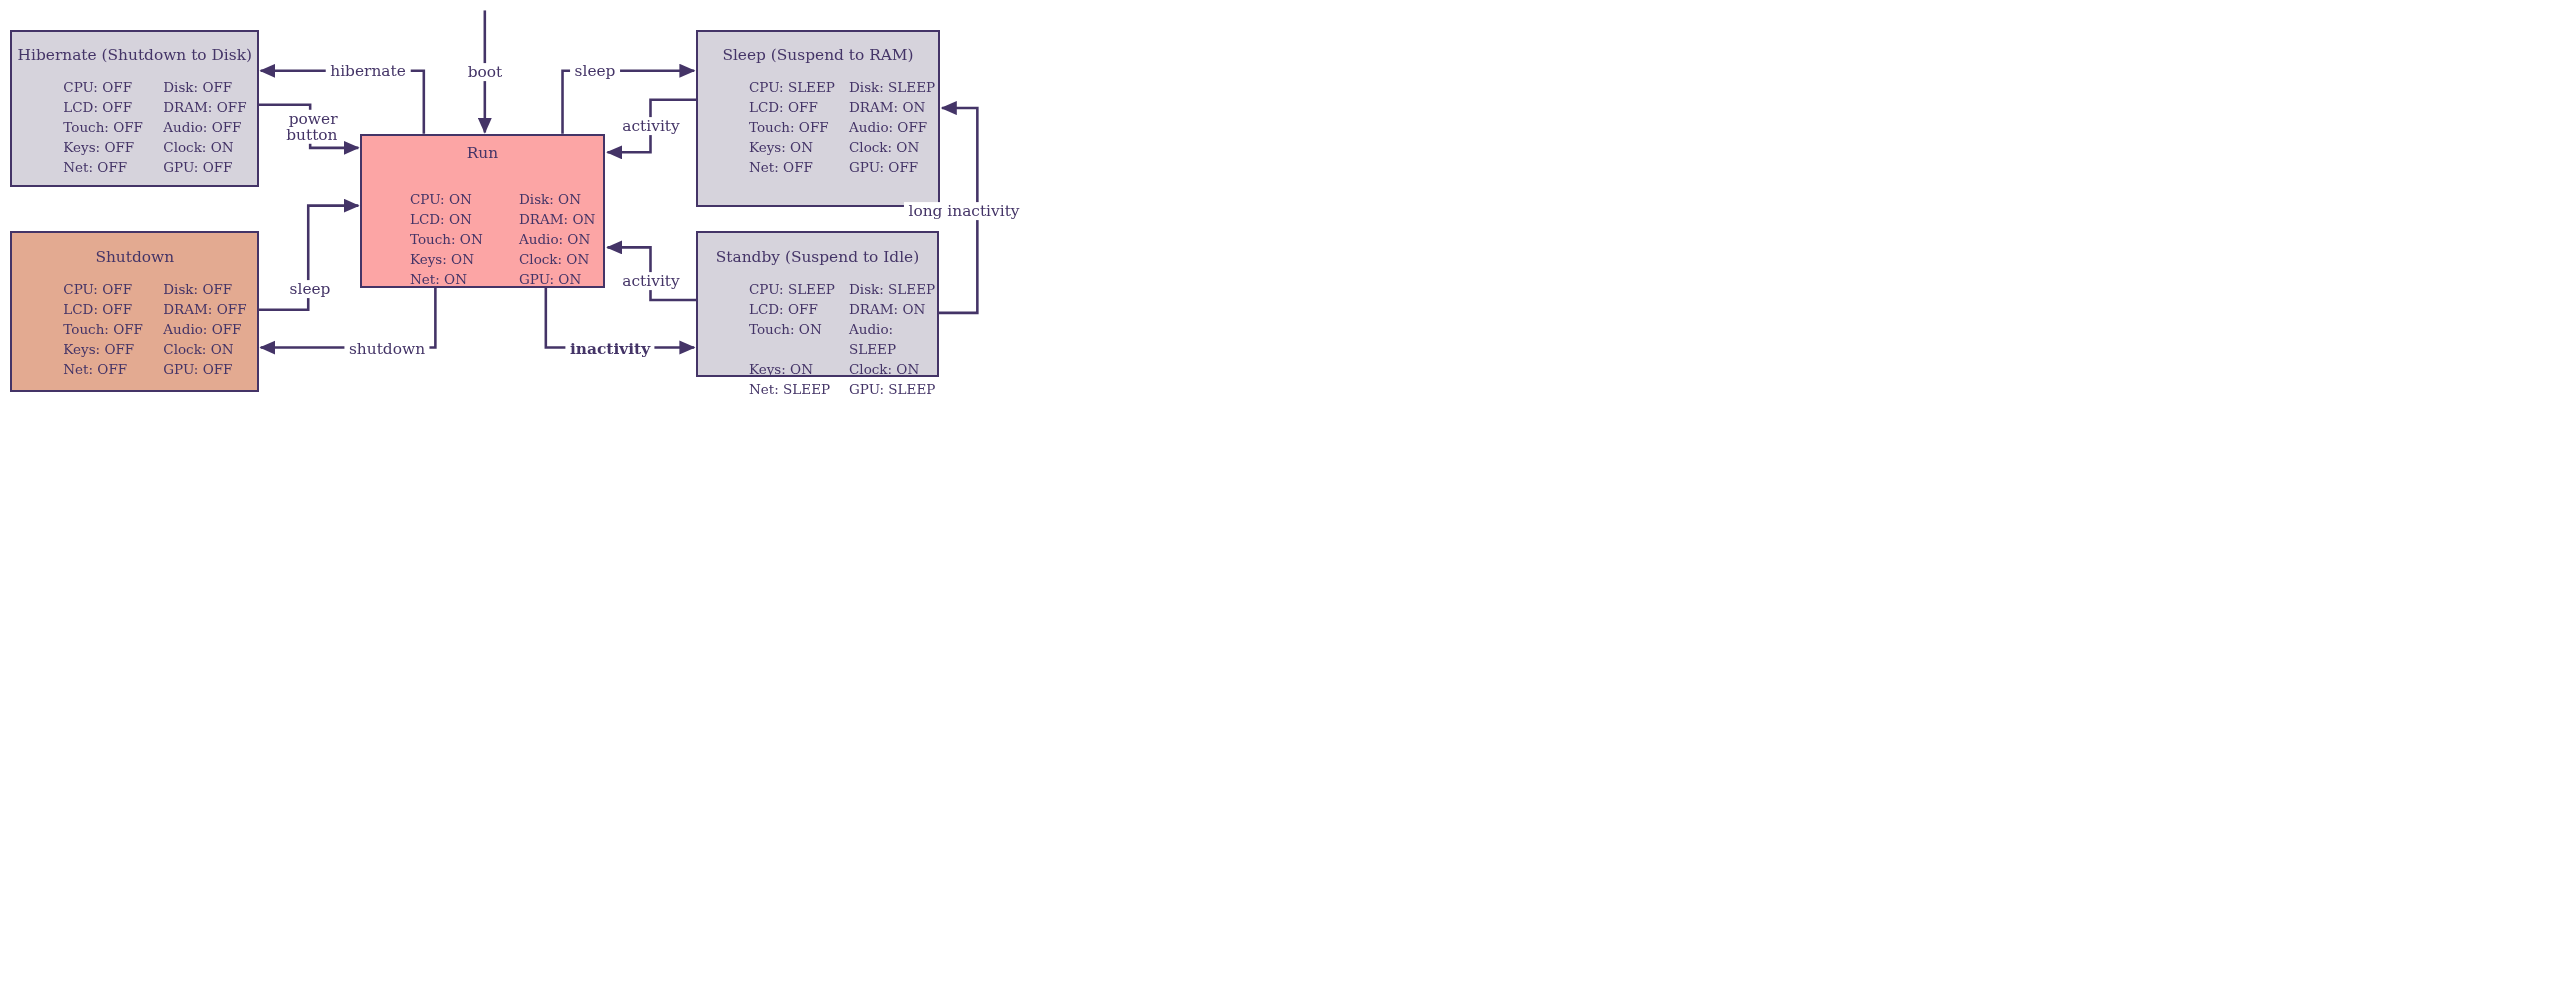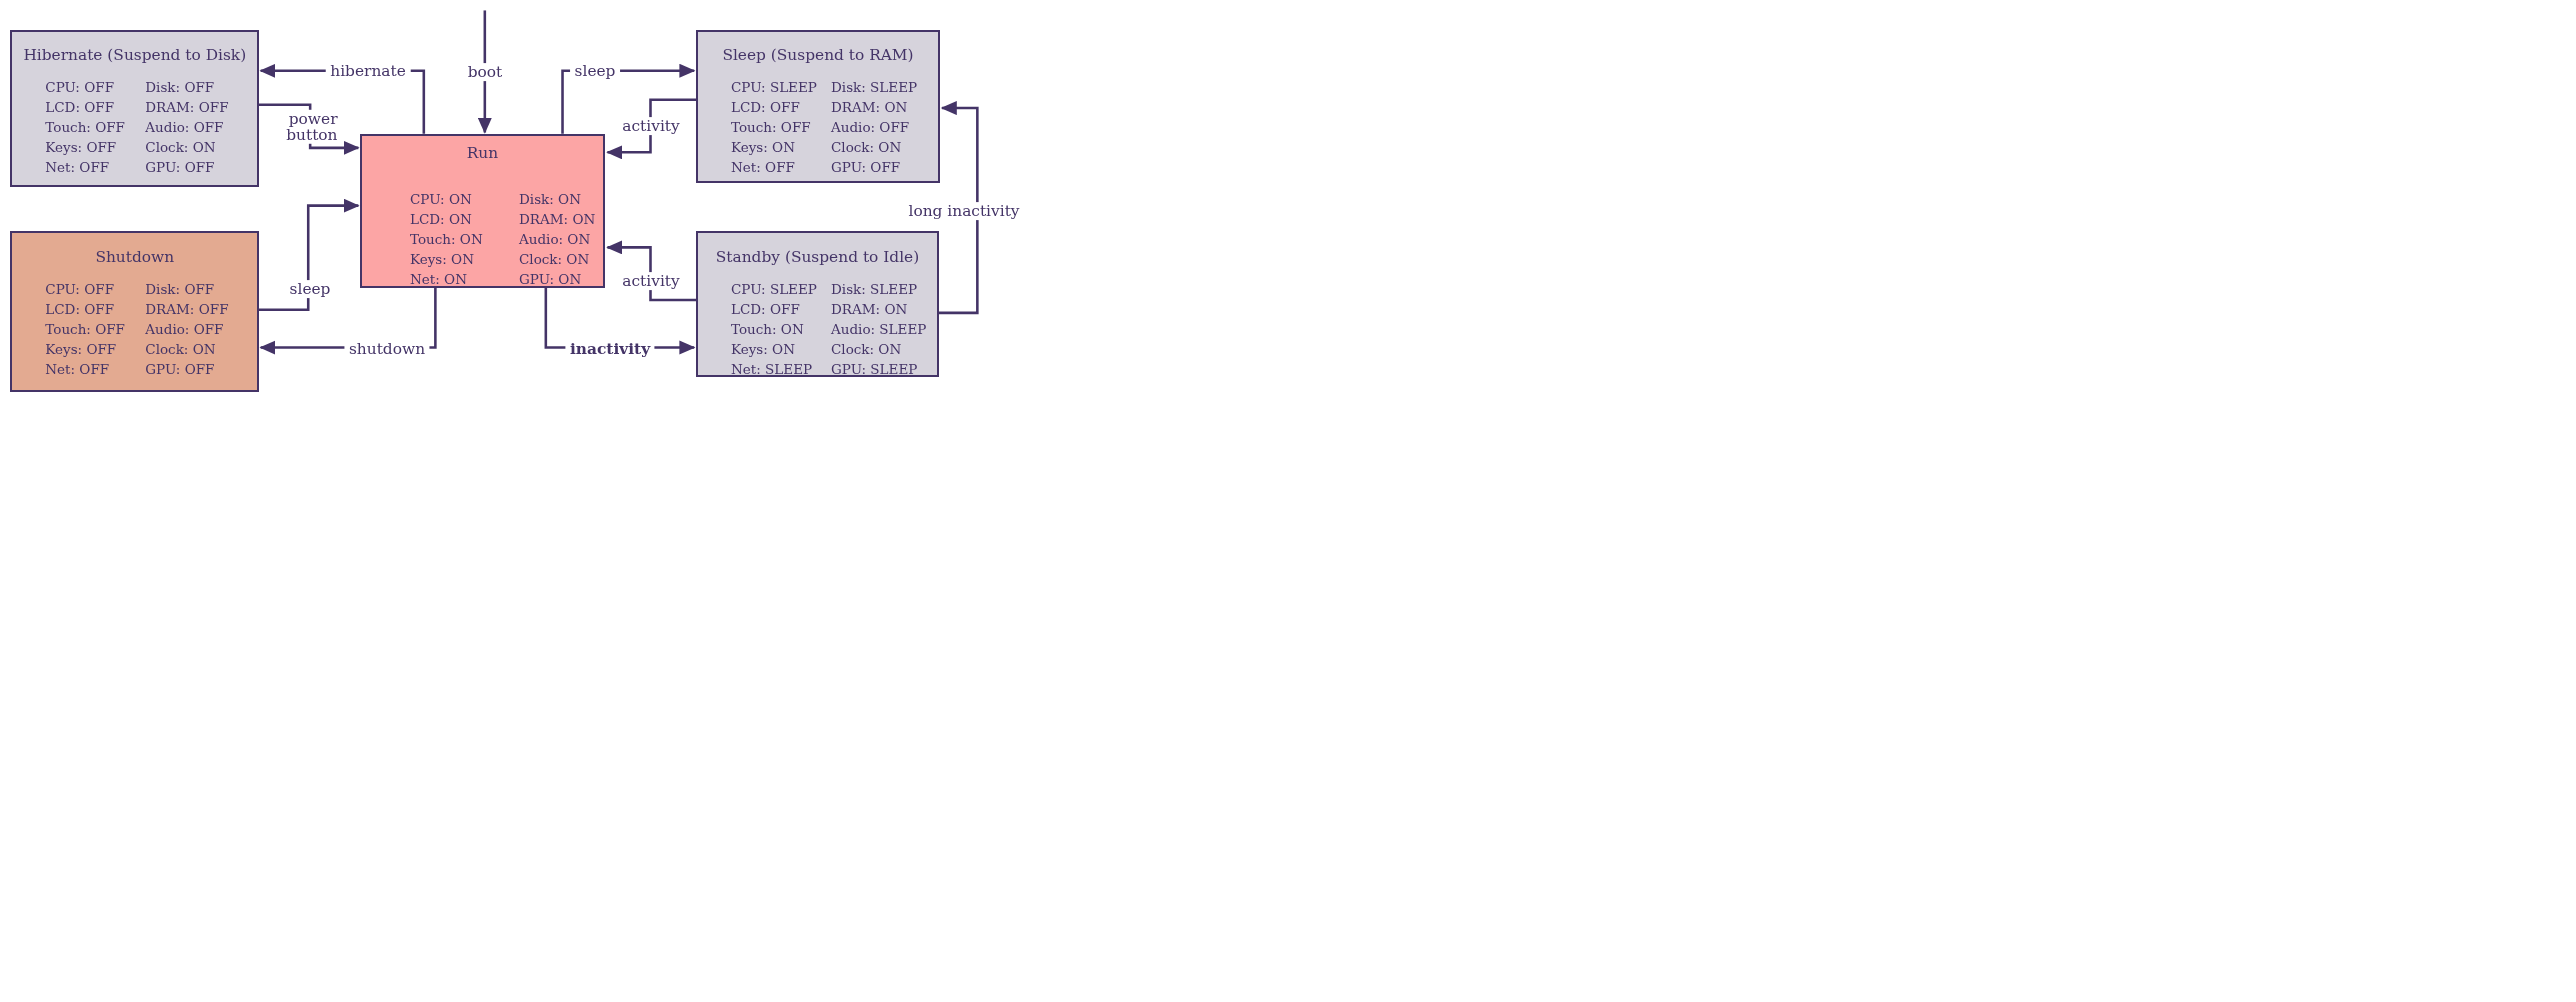--- a/index.html
+++ b/index.html
@@ -20,21 +20,21 @@
   }
   .state-title{
     text-align:center;
     font-size:15.4px;
     line-height:18px;
     margin-top:14.8px;
   }
   .state-grid{
     display:grid;
     grid-template-columns:100px auto;
-    padding-left:33px;
+    padding-left:51px;
     margin-top:13px;
     font-size:13.5px;
     line-height:20px;
   }
   .run .state-title{margin-top:7.7px;}
   .run .state-grid{margin-top:27px;padding-left:48px;grid-template-columns:109px auto;}
   .elabel{
     position:absolute;
     transform:translate(-50%,-50%);
     background:#ffffff;
@@ -65,36 +65,36 @@
       <path d="M 403,482 L 480,482 L 480,320 L 558,320" marker-end="url(#arr)"></path>
       <path d="M 678,447 L 678,541 L 406,541" marker-end="url(#arr)"></path>
       <path d="M 850,447 L 850,541 L 1081,541" marker-end="url(#arr)"></path>
       <path d="M 1084,155 L 1013,155 L 1013,237 L 946,237" marker-end="url(#arr)"></path>
       <path d="M 1084,467 L 1013,467 L 1013,385 L 946,385" marker-end="url(#arr)"></path>
       <path d="M 1462,487 L 1522,487 L 1522,168 L 1467,168" marker-end="url(#arr)"></path>
     </g>
   </svg>
 
   <div class="state" style="left:10.3px;top:29.6px;width:249px;height:157px;">
-    <div class="state-title">Hibernate (Suspend to Disk)</div>
+    <div class="state-title">Hibernate (Shutdown to Disk)</div>
     <div class="state-grid">
       <span>CPU: OFF</span>
       <span>Disk: OFF</span>
       <span>LCD: OFF</span>
       <span>DRAM: OFF</span>
       <span>Touch: OFF</span>
       <span>Audio: OFF</span>
       <span>Keys: OFF</span>
       <span>Clock: ON</span>
       <span>Net: OFF</span>
       <span>GPU: OFF</span>
     </div>
   </div>
 
-  <div class="state" style="left:696px;top:29.6px;width:244px;height:153px;">
+  <div class="state" style="left:696px;top:29.6px;width:244px;height:177px;">
     <div class="state-title">Sleep (Suspend to RAM)</div>
     <div class="state-grid">
       <span>CPU: SLEEP</span>
       <span>Disk: SLEEP</span>
       <span>LCD: OFF</span>
       <span>DRAM: ON</span>
       <span>Touch: OFF</span>
       <span>Audio: OFF</span>
       <span>Keys: ON</span>
       <span>Clock: ON</span>

